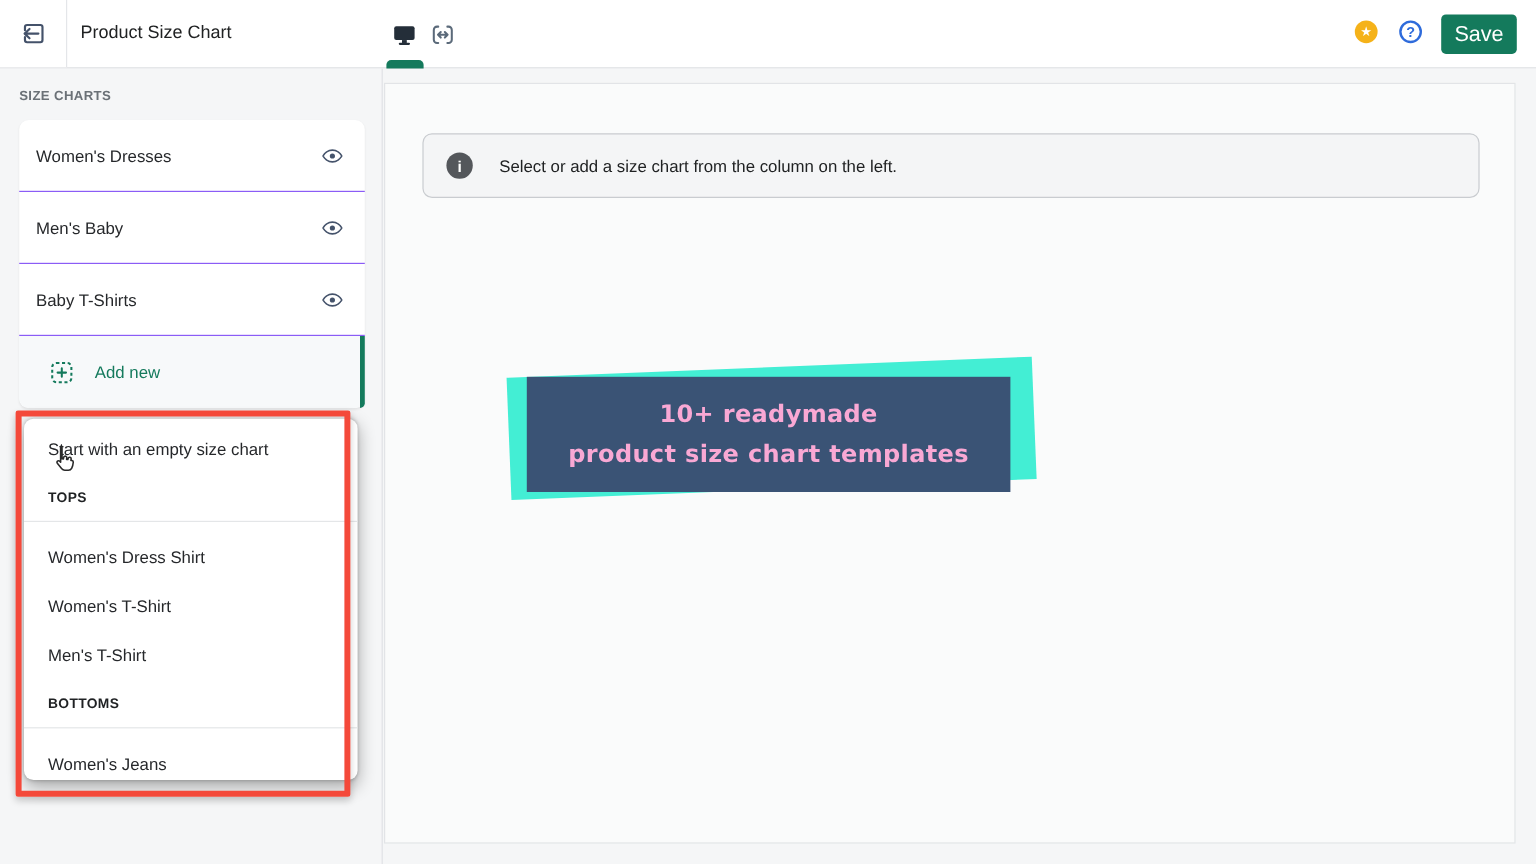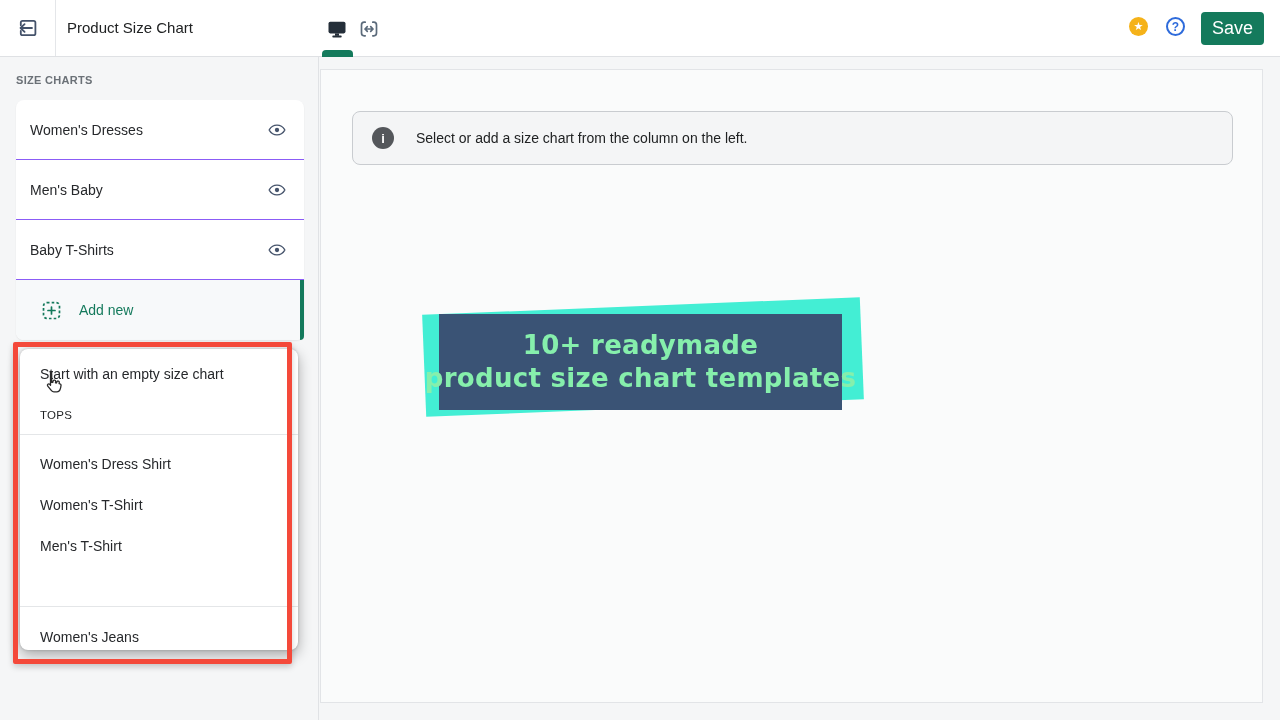--- a/index.html
+++ b/index.html
@@ -44,43 +44,43 @@
   .add-row .add-label { margin-left:18px; font-size:14px; }
   .green-bar { position:absolute; right:0; top:0; width:4px; height:100%; border-radius:0 0 8px 0; }
 
   
   .dropdown-card { position:absolute; left:20px; top:349px; width:278px; height:301px;
                    background:#ffffff; border-radius:8px; z-index:10; overflow:hidden;
                    box-shadow:0 5px 14px rgba(0,0,0,0.32), 0 0 3px rgba(0,0,0,0.18); }
   .dd-item { position:absolute; left:20px; right:14px; height:20px; line-height:20px;
              font-size:14px; color:#26282b; cursor:pointer; white-space:nowrap; }
   .dd-header { position:absolute; left:20px; right:8px; height:16px; line-height:16px;
-               font-size:11.5px; font-weight:400; color:#1f2123; letter-spacing:0.3px; }
+               font-size:11.5px; font-weight:700; color:#1f2123; letter-spacing:0.3px; }
   .dd-divider { position:absolute; left:0; right:0; height:1px; background:#e4e6e8; }
   .annotation-box { position:absolute; left:13px; top:342px; width:279px; height:322px;
                     border:5px solid; border-radius:2px; z-index:20; pointer-events:none;
                     box-shadow:0 3px 6px rgba(0,0,0,0.18); }
   .cursor-hand { position:absolute; left:39px; top:313px; z-index:40; pointer-events:none; }
 
   
   .main-panel { position:absolute; left:320px; top:69px; width:943px; height:634px;
                 background:#fafbfb; border:1px solid #e2e4e7; }
   .info-banner { position:absolute; left:31px; top:41px; width:881px; height:54px;
                  background:#f4f5f6; border:1px solid #c9ccd0; border-radius:8px;
                  display:flex; align-items:center; padding-left:19px; }
   .info-icon { width:22px; height:22px; border-radius:50%; background:#54575b; color:#ffffff;
                display:flex; align-items:center; justify-content:center; font-size:13px;
                font-weight:700; flex:0 0 auto; }
   .info-text { margin-left:22px; font-size:14px; color:#202223;text-align:center; }
   .promo-teal { position:absolute; left:103px; top:236px; width:438px; height:102px;
                 transform:rotate(-2.3deg); }
   .promo-navy { position:absolute; left:118px; top:244px; width:403px; height:96px;
                 display:flex; flex-direction:column; align-items:center; justify-content:center; }
-  .promo-line { font-family:"DejaVu Sans", sans-serif; font-weight:700; font-size:26px;
-                line-height:33px; color:#86efac; letter-spacing:0.3px; white-space:nowrap; }
+  .promo-line { font-family:"DejaVu Sans", sans-serif; font-weight:700; font-size:20px;
+                line-height:33px; color:#f9a8d4; letter-spacing:0.3px; white-space:nowrap; }
 </style>
 </head>
 <body>
 
 <div class="screen">
 
   <div class="header">
     <div class="back-btn">
       <svg width="24" height="24" viewBox="0 0 24 24">
         <path d="M4.8 9.2V6.6c0-1 .8-1.8 1.8-1.8h11c1 0 1.8.8 1.8 1.8v10.8c0 1-.8 1.8-1.8 1.8h-11c-1 0-1.8-.8-1.8-1.8v-2.6" fill="none" stroke="#44526a" stroke-width="1.8" stroke-linecap="round"></path>
@@ -145,20 +145,21 @@
       </div>
     </div>
 
     <div class="dropdown-card" style="left:20px; top:292px;">
       <div class="dd-item" style="top:15px;">Start with an empty size chart</div>
       <div class="dd-header" style="top:58px;">TOPS</div>
       <div class="dd-divider" style="top:85px;"></div>
       <div class="dd-item" style="top:105px;">Women's Dress Shirt</div>
       <div class="dd-item" style="top:146px;">Women's T-Shirt</div>
       <div class="dd-item" style="top:187px;">Men's T-Shirt</div>
+      <div class="dd-header" style="top:230px;">BOTTOMS</div>
       <div class="dd-divider" style="top:257px;"></div>
       <div class="dd-item" style="top:278px;">Women's Jeans</div>
     </div>
 
     <div class="annotation-box" style="left:13px; top:285px; border-color:#f4493a;"></div>
 
     <svg class="cursor-hand" width="28" height="30" viewBox="0 0 24 26">
       <path d="M9.6 1.9c.7 0 1.25.55 1.25 1.25v7.55l.95.1.3-1.2c.15-.62.78-.98 1.38-.82.56.15.92.68.83 1.25l-.15 1.05.88.15.3-.95c.2-.57.82-.88 1.38-.67.52.18.82.7.73 1.24l-.17 1.02.72.1c.6.1 1.03.63.98 1.24-.15 1.75-.47 3-1.08 4.2-.46.92-1.4 1.5-2.43 1.5h-2.67c-.82 0-1.6-.37-2.12-1l-3.23-3.98c-.37-.46-.32-1.12.12-1.53.46-.43 1.18-.4 1.6.05l.68.72V3.15c0-.7.55-1.25 1.25-1.25z" fill="#ffffff" stroke="#2a2a2a" stroke-width="1.15" stroke-linejoin="round"></path>
     </svg>
   </div>

